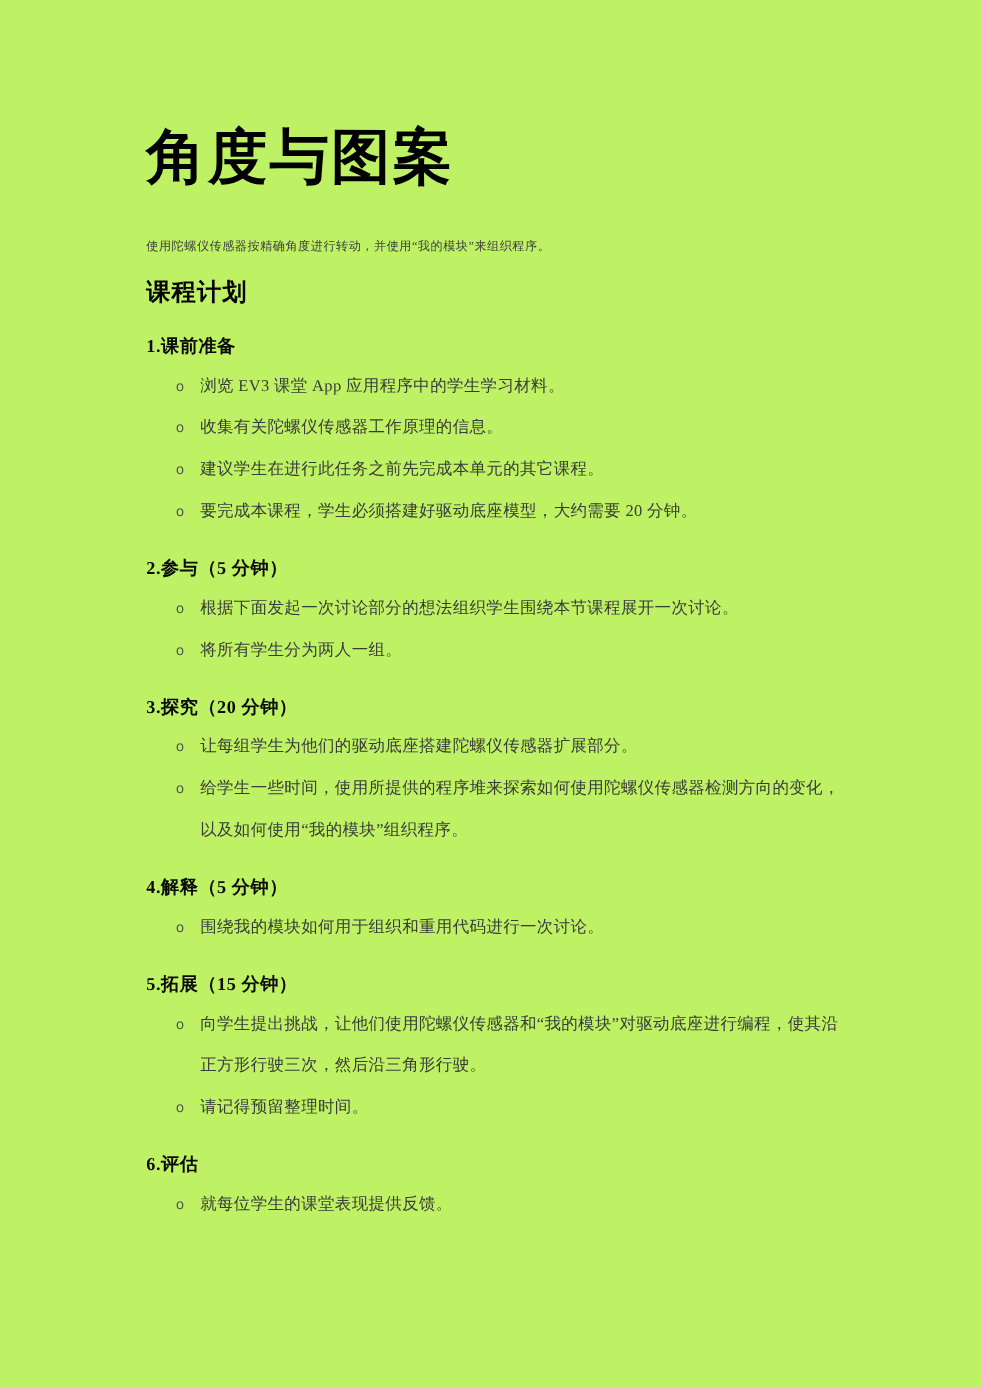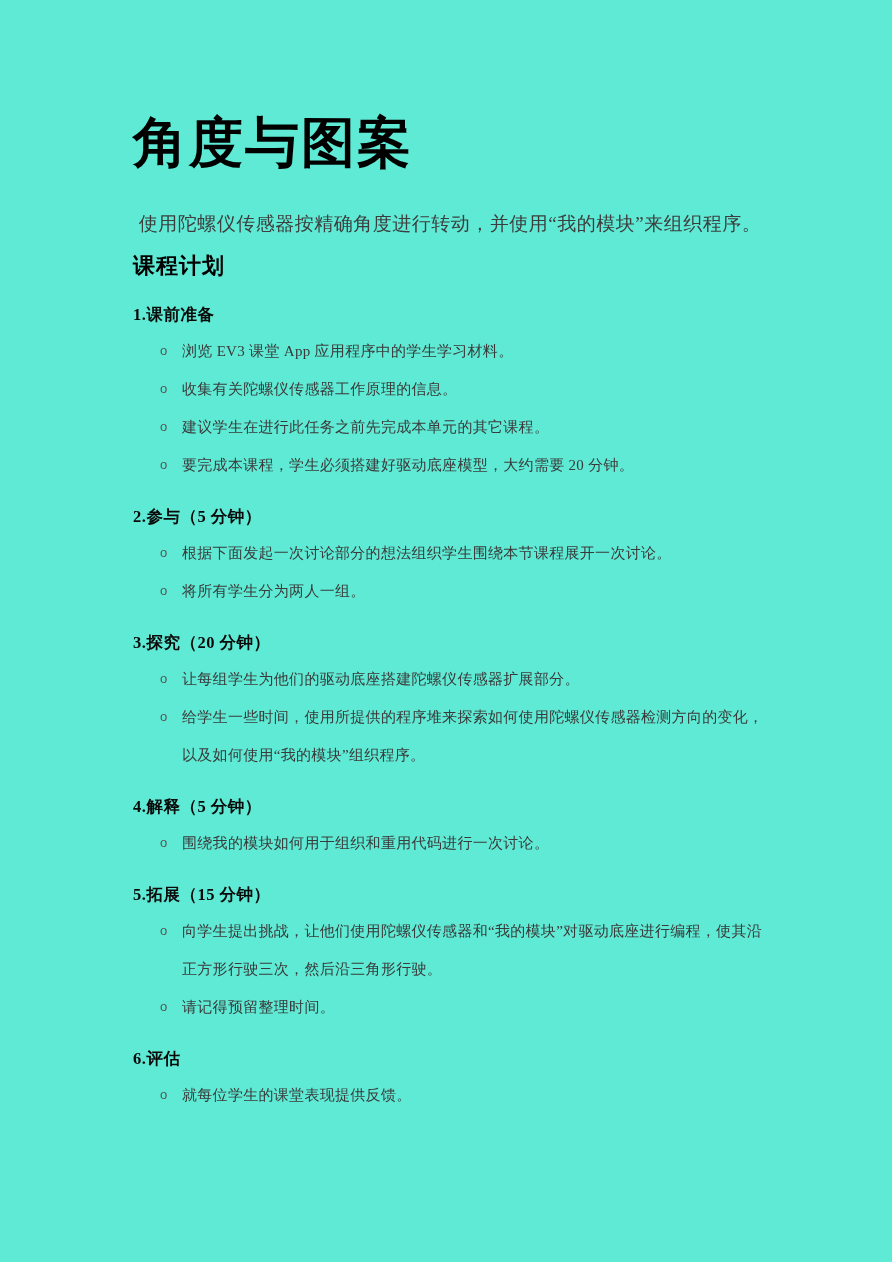--- a/index.html
+++ b/index.html
@@ -5,41 +5,40 @@
   html, body {
     margin: 0;
     padding: 0;
     background: #ffffff;
   }
   .page {
     position: relative;
     width: 892px;
     height: 1262px;
     box-sizing: border-box;
-    background: #5eead4;
+    background: #bef264;
     padding: 112px 125px 0 133px;
     overflow: hidden;
     font-family: "Liberation Serif", "DejaVu Serif", serif;
   }
   .doc-title {
     margin: 0;
     font-size: 54px;
     line-height: 62px;
     font-weight: 700;
     color: #000000;
     letter-spacing: 2px;
     font-family: "Liberation Serif", "DejaVu Serif", serif;
   }
   .subtitle {
     margin: 40px 0 0 0;
-    font-size: 19px;
+    font-size: 11px;
     line-height: 20px;
     color: #3d3d3d;
     letter-spacing: 0.5px;
-    text-align: center;
   }
   .meta {
     margin: 22px 0 0 0;
     font-size: 20px;
     line-height: 27px;
     color: #6e6e6e;
     font-style: italic;
     letter-spacing: 1.5px;
   }
   .meta span { margin-right: 26px; }

